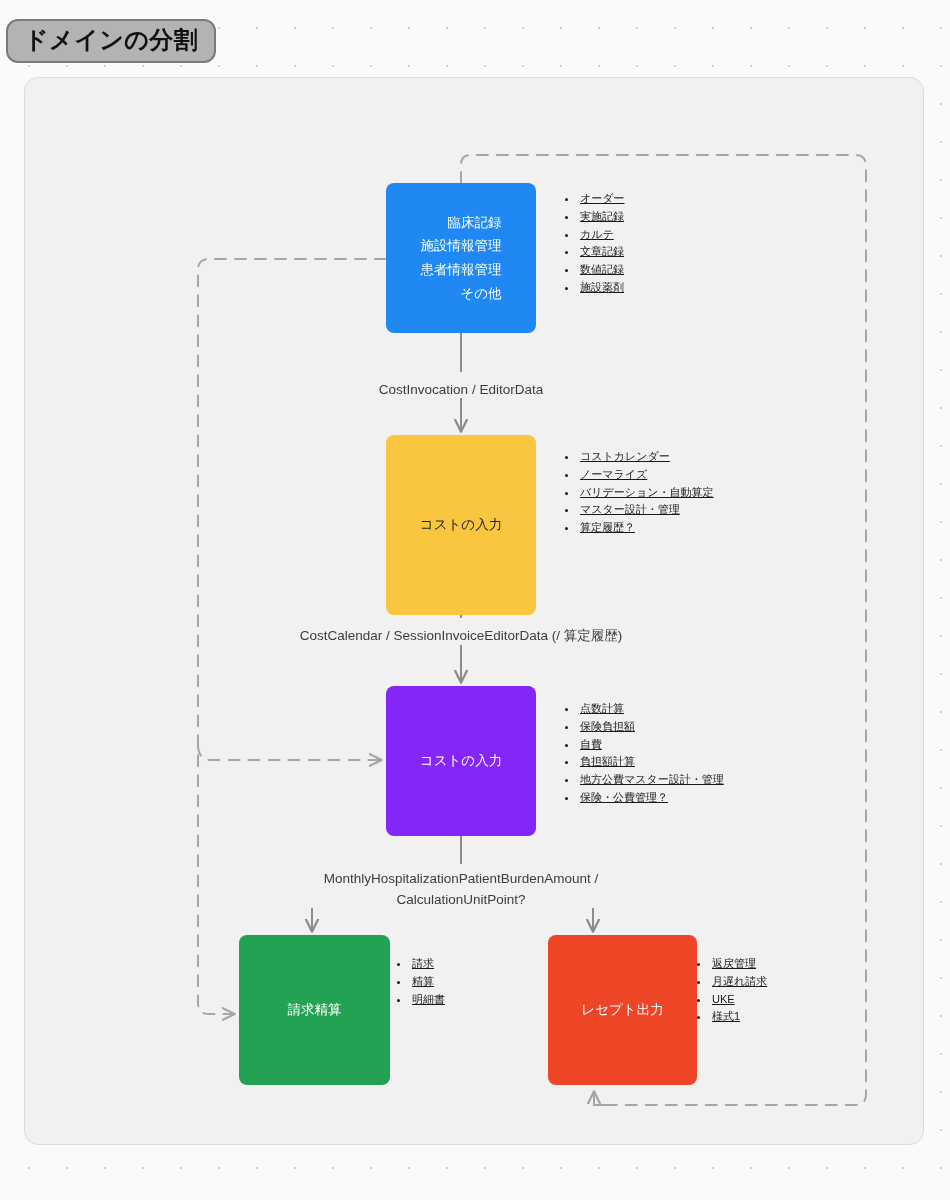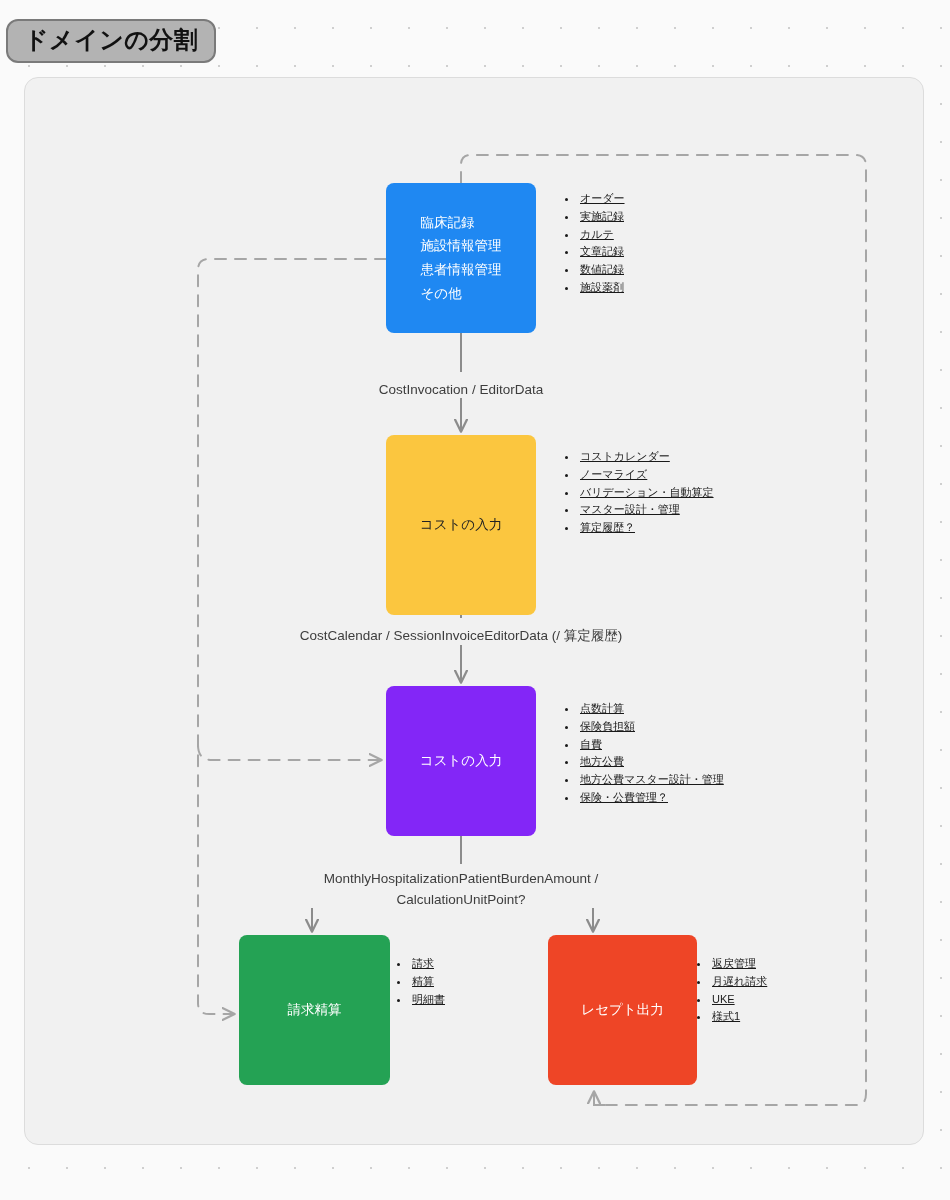--- a/index.html
+++ b/index.html
@@ -61,21 +61,21 @@
     z-index: 2;
   }
 
   
   .node {
     position: absolute;
     border-radius: 8px;
     display: flex;
     align-items: center;
     justify-content: center;
-    text-align: left;
+    text-align: right;
     color: #ffffff;
     font-size: 13.5px;
     line-height: 1.75;
     z-index: 3;
     box-sizing: border-box;
     padding: 4px;
   }
   .node.dark-text { color: #222222; }
 
   .node-label { white-space: pre-line; }
@@ -201,21 +201,21 @@
   <li>ノーマライズ</li>
   <li>バリデーション・自動算定</li>
   <li>マスター設計・管理</li>
   <li>算定履歴？</li>
 </ul>
 
 <ul class="bullets" id="bullets-burden">
   <li>点数計算</li>
   <li>保険負担額</li>
   <li>自費</li>
-  <li>地方公費</li>
+  <li>負担額計算</li>
   <li>地方公費マスター設計・管理</li>
   <li>保険・公費管理？</li>
 </ul>
 
 <ul class="bullets" id="bullets-billing">
   <li>請求</li>
   <li>精算</li>
   <li>明細書</li>
 </ul>
 

